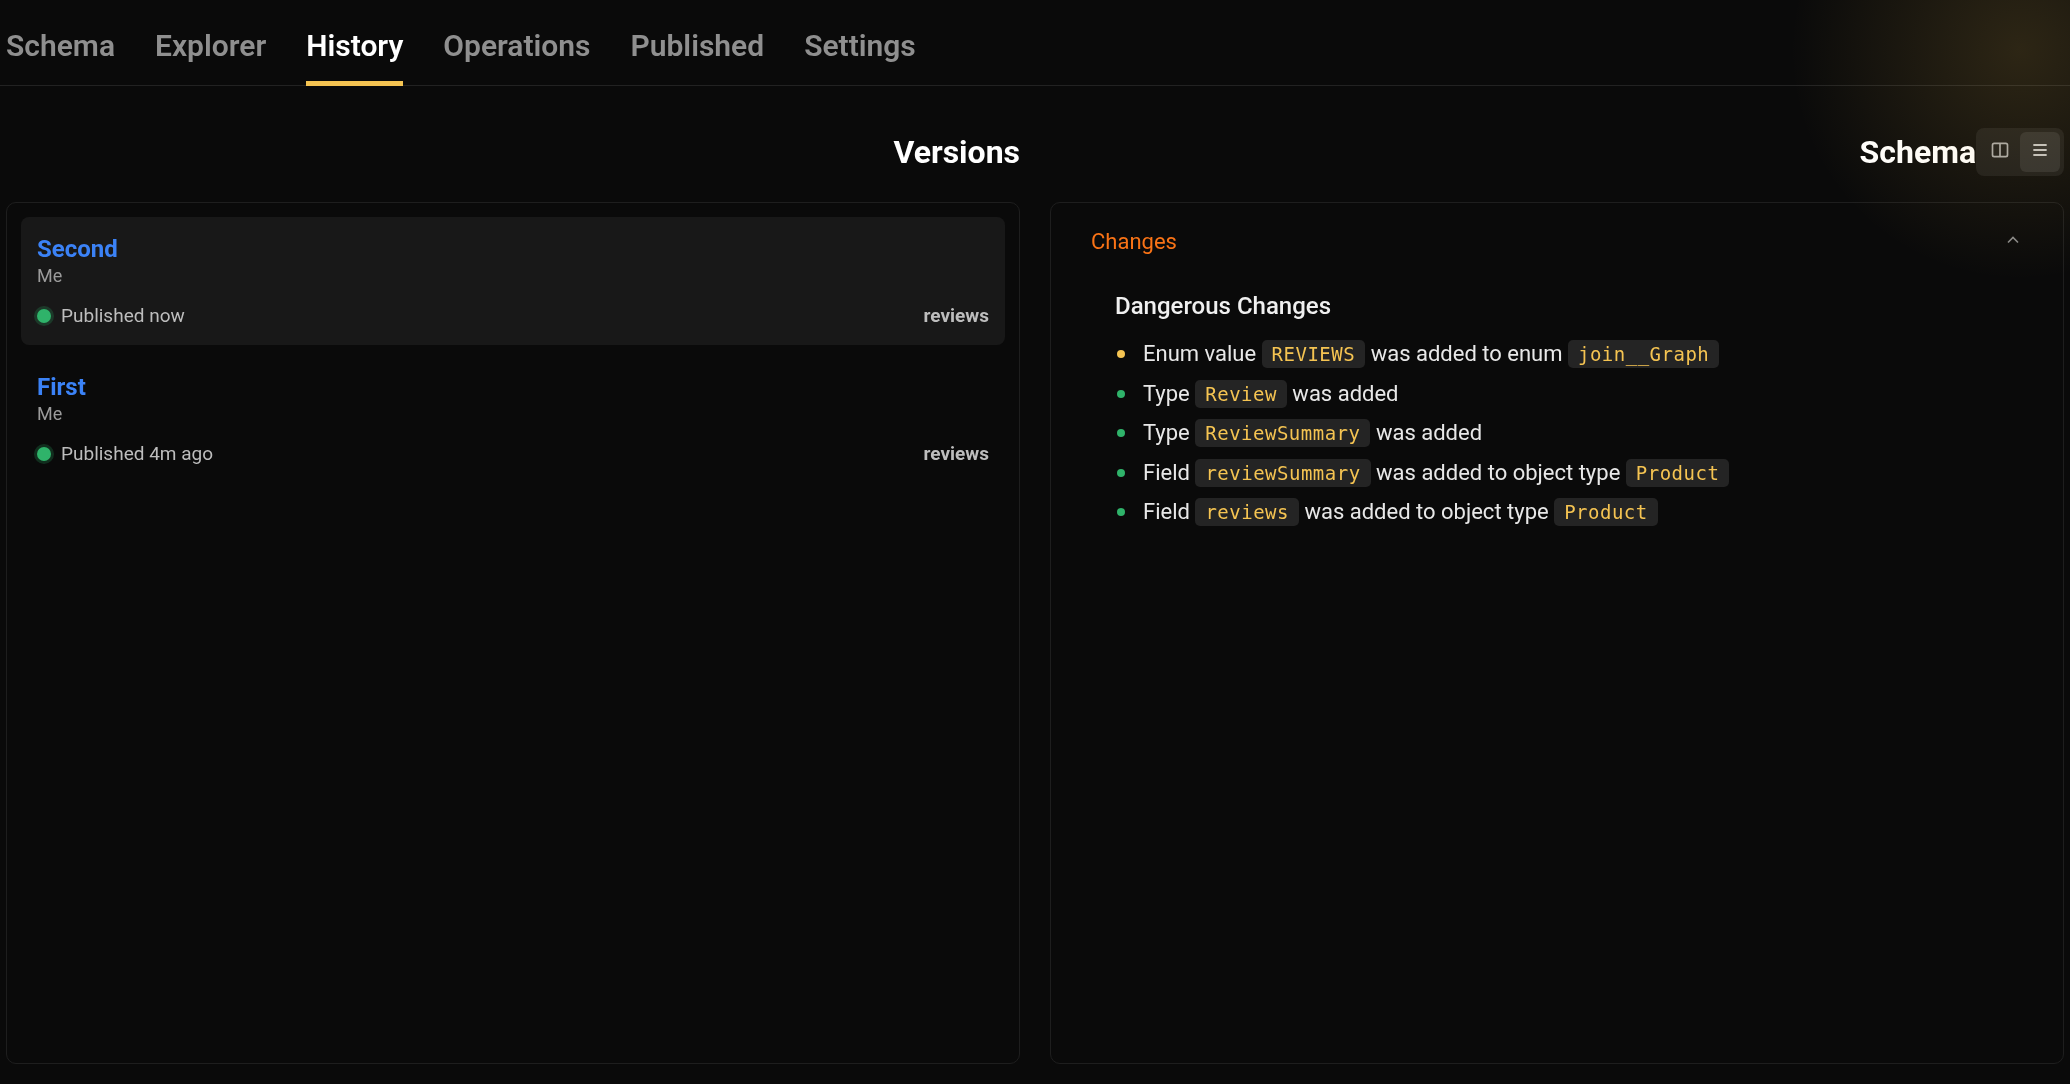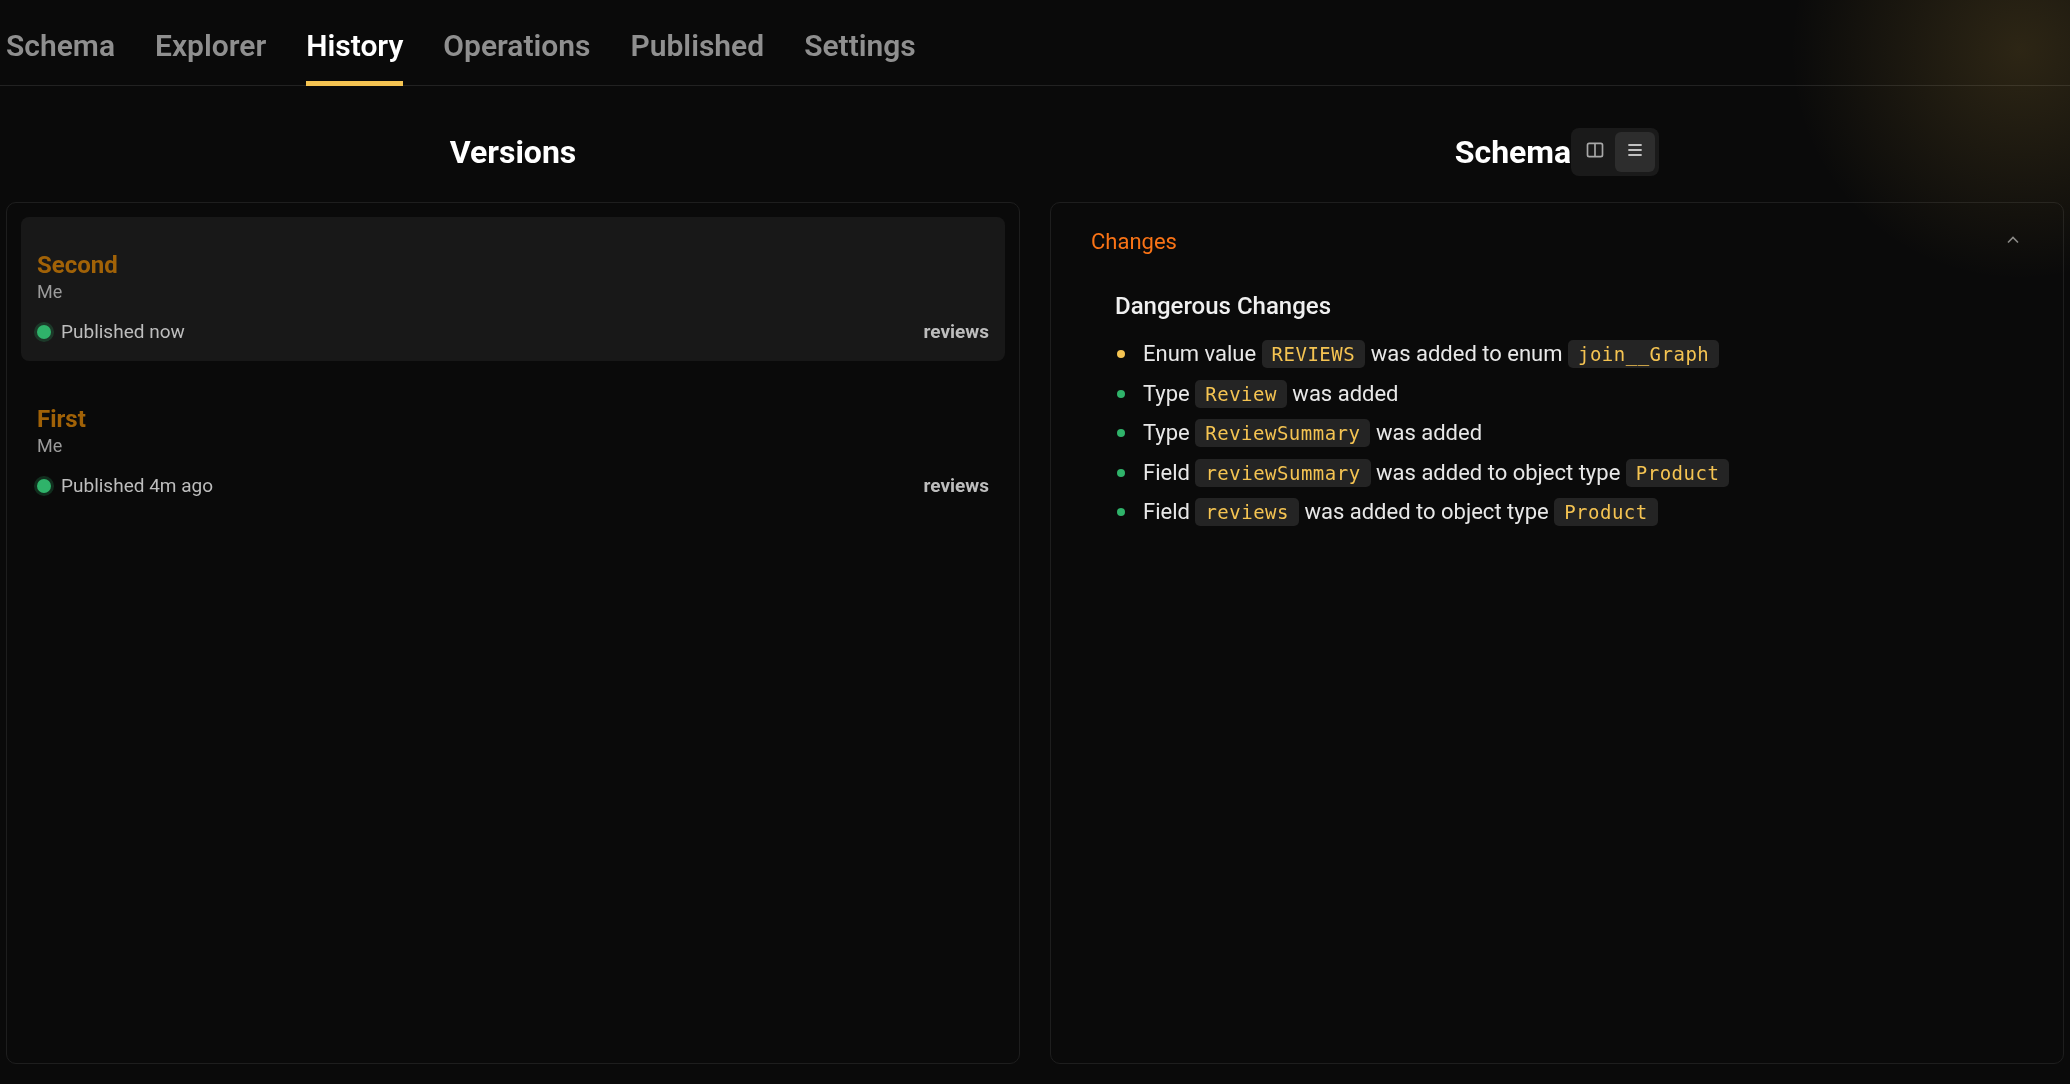--- a/index.html
+++ b/index.html
@@ -44,21 +44,21 @@
   .content {
     display: flex;
     gap: 30px;
     padding: 40px 6px 6px 6px;
     height: calc(100% - 100px);
   }
   .col { flex: 1; display: flex; flex-direction: column; min-width: 0; }
   .col-header {
     display: flex;
     align-items: center;
-    justify-content: center;
+    justify-content: flex-end;
     margin-bottom: 24px;
     min-height: 52px;
   }
   .col-title { font-size: 32px; font-weight: 700; }
 
   .view-toggle {
     display: flex;
     background: #1a1a1a;
     border-radius: 8px;
     padding: 4px;
@@ -80,21 +80,21 @@
     flex: 1;
     overflow: auto;
   }
   .version-card {
     padding: 18px 16px;
     border-radius: 8px;
     cursor: pointer;
     margin-bottom: 10px;
   }
   .version-card.selected { background: #181818; }
-  .v-name { font-size: 24px; font-weight: 700; color: #a16207; margin-top: 16px; }
+  .v-name { font-size: 24px; font-weight: 700; color: #3b82f6; }
   .v-author { font-size: 18px; color: #9b9b9b; margin-top: 2px; }
   .v-row {
     display: flex; align-items: center; justify-content: space-between;
     margin-top: 18px;
   }
   .v-status { display: flex; align-items: center; gap: 10px; font-size: 19px; color: #bdbdbd; justify-content: center; }
   .dot {
     width: 14px; height: 14px; border-radius: 50%;
     background: #2fb36a;
     box-shadow: 0 0 0 3px rgba(47,179,106,0.22);

